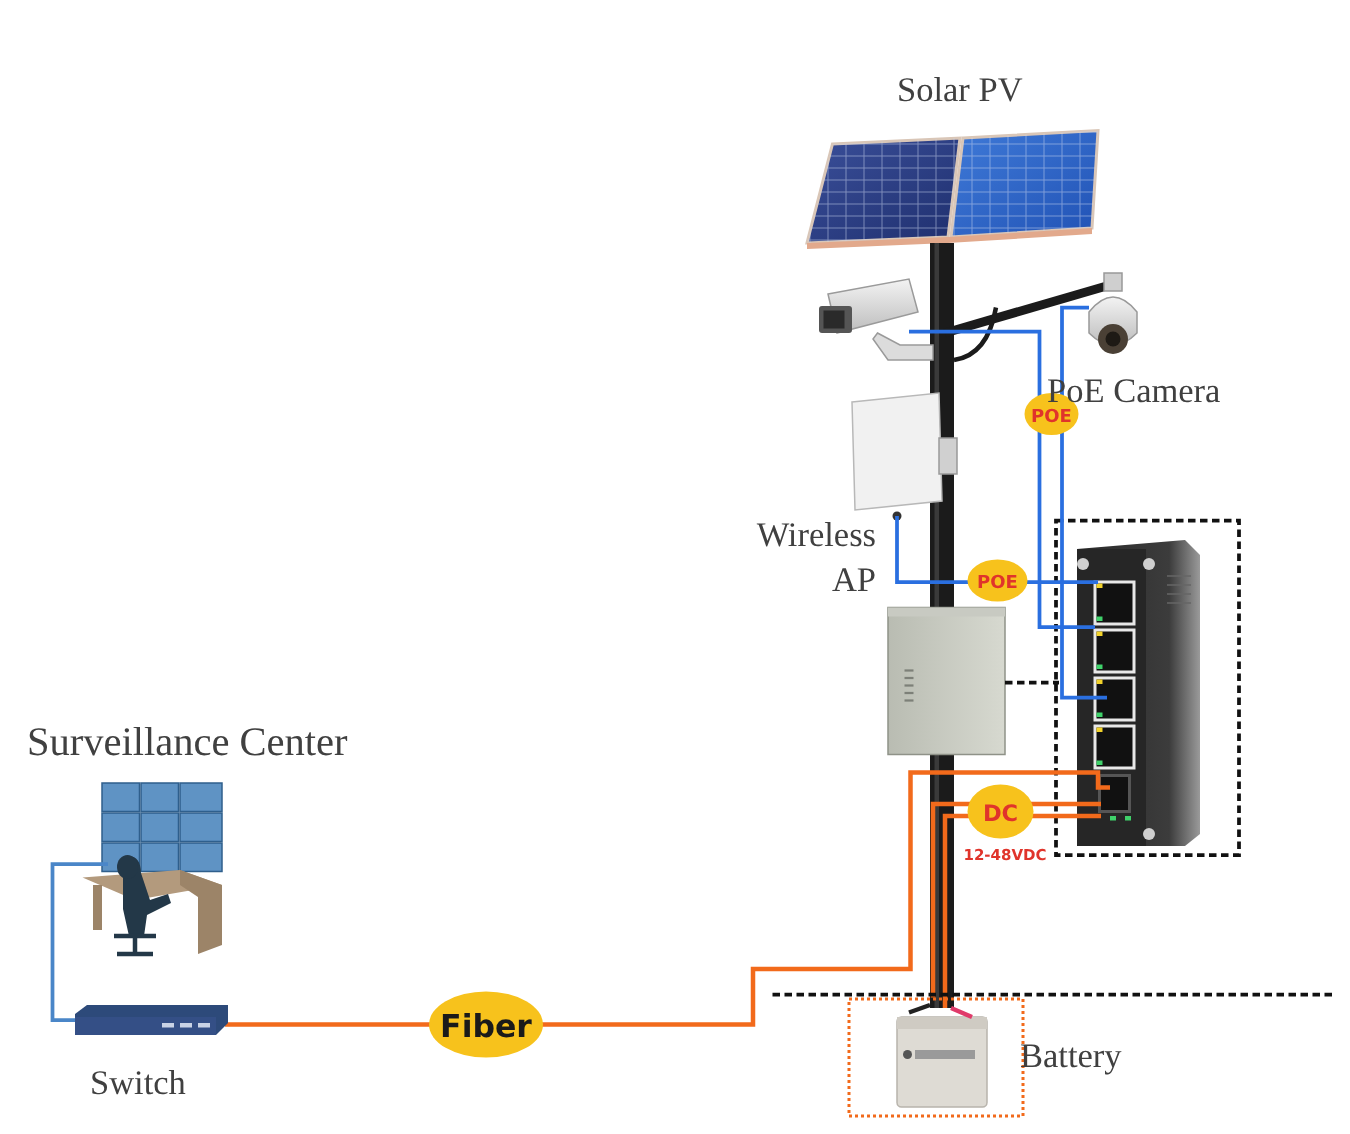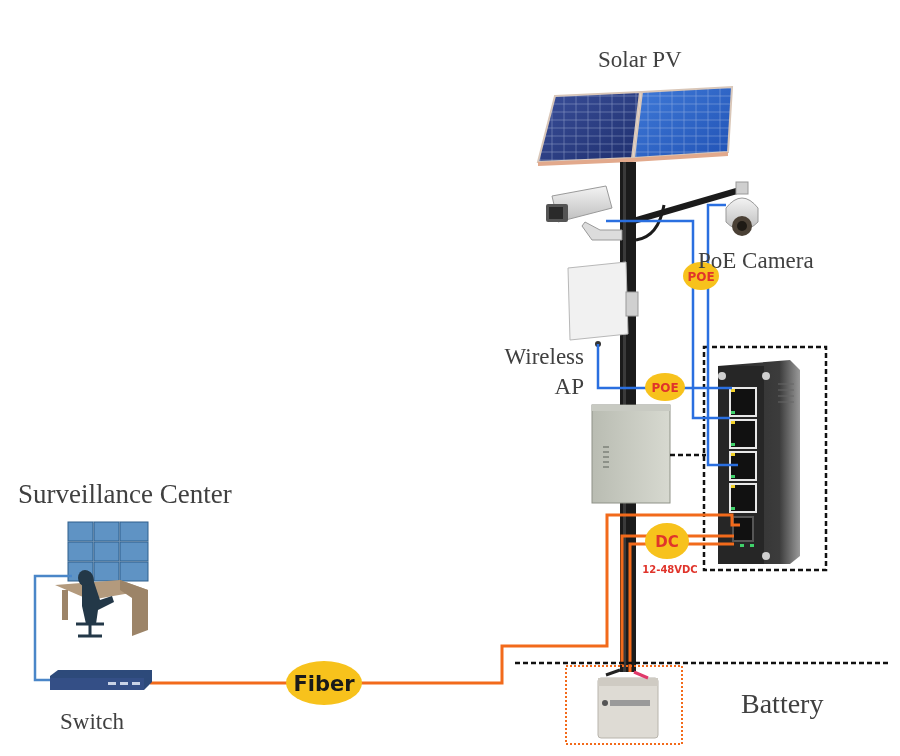--- a/index.html
+++ b/index.html
@@ -202,13 +202,13 @@
     <text class="badge-text" x="324" y="691" text-anchor="middle" font-size="21" fill="#1a1a1a">Fiber</text>
   </g>
 </svg>
 
 <div class="label" style="left:598px; top:47px; font-size:23px;">Solar PV</div>
 <div class="label" style="left:698px; top:248px; font-size:23px;">PoE Camera</div>
 <div class="label center" style="left:474px; top:344px; width:110px; font-size:23px;">Wireless</div>
 <div class="label center" style="left:474px; top:374px; width:110px; font-size:23px;">AP</div>
 <div class="label" style="left:18px; top:481px; font-size:27px;">Surveillance Center</div>
 <div class="label" style="left:60px; top:709px; font-size:23px;">Switch</div>
-<div class="label" style="left:741px; top:691px; font-size:28px;">Battery</div>
+<div class="label" style="left:680px; top:691px; font-size:23px;">Battery</div>
 
 </body></html>

